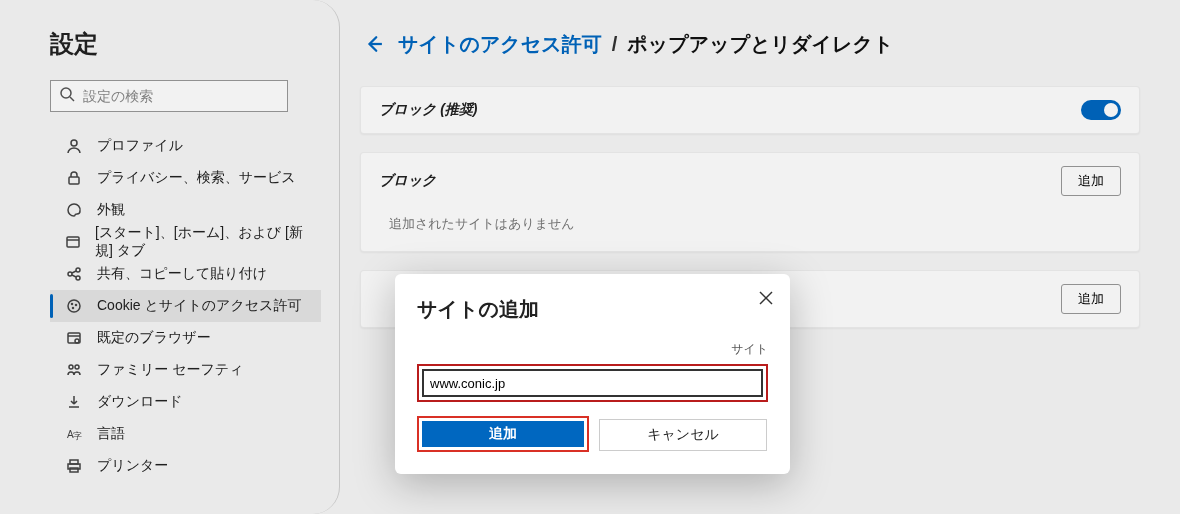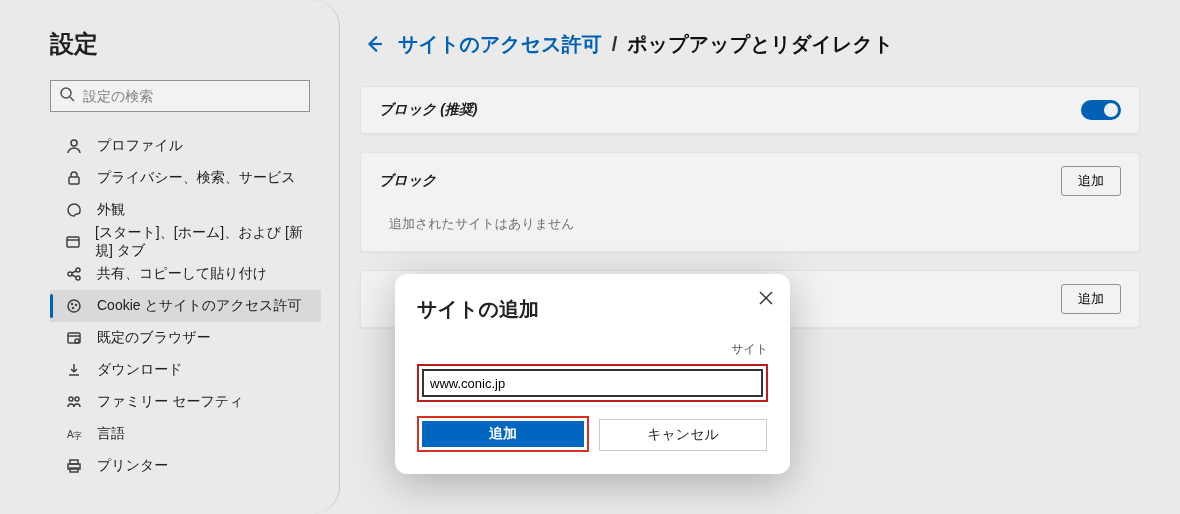--- a/index.html
+++ b/index.html
@@ -36,21 +36,21 @@
       margin-bottom: 20px;
     }
     .search-box {
       display: flex;
       align-items: center;
       border: 1px solid #999;
       background: #fff;
       height: 32px;
       padding: 0 8px;
       margin-bottom: 18px;
-      width: 260px;
+      width: 238px;
     }
     .search-box svg { width: 16px; height: 16px; margin-right: 8px; fill: #555; }
     .search-box input {
       border: none;
       outline: none;
       font-size: 14px;
       flex: 1;
       background: transparent;
       color: #333;
     }
@@ -159,21 +159,21 @@
       cursor: pointer;
       border-radius: 3px;
     }
     
     .dialog {
       position: absolute;
       left: 395px;
       top: 274px;
       width: 395px;
       background: #fff;
-      border-radius: 12px;
+      border-radius: 6px;
       box-shadow: 0 10px 40px rgba(0,0,0,0.25);
       padding: 22px 22px 22px 22px;
       z-index: 10;
     }
     .dialog-close {
       position: absolute;
       right: 14px;
       top: 14px;
       width: 20px;
       height: 20px;
@@ -320,34 +320,34 @@
               <rect x="2" y="3" width="12" height="10" rx="1"></rect>
               <line x1="2" y1="6" x2="14" y2="6"></line>
               <circle cx="11" cy="11" r="2"></circle>
             </svg>
           </span>
         <span>既定のブラウザー</span>
       </li>
       <li class="nav-item">
         <span class="icon">
             <svg viewBox="0 0 16 16">
-              <path d="M8 2v8m0 0l-3-3m3 3l3-3M3 13h10"></path>
-            </svg>
-          </span>
-        <span>ダウンロード</span>
-      </li>
-      <li class="nav-item">
-        <span class="icon">
-            <svg viewBox="0 0 16 16">
               <circle cx="5" cy="5" r="2"></circle>
               <circle cx="11" cy="5" r="2"></circle>
               <path d="M2 13c0-2 1-3 3-3s3 1 3 3M8 13c0-2 1-3 3-3s3 1 3 3"></path>
             </svg>
           </span>
         <span>ファミリー セーフティ</span>
+      </li>
+      <li class="nav-item">
+        <span class="icon">
+            <svg viewBox="0 0 16 16">
+              <path d="M8 2v8m0 0l-3-3m3 3l3-3M3 13h10"></path>
+            </svg>
+          </span>
+        <span>ダウンロード</span>
       </li>
       <li class="nav-item">
         <span class="icon">
             <svg viewBox="0 0 16 16">
               <text x="1" y="12" font-size="10" fill="#444" stroke="none">A</text>
               <text x="7" y="13" font-size="9" fill="#444" stroke="none">字</text>
             </svg>
           </span>
         <span>言語</span>
       </li>

